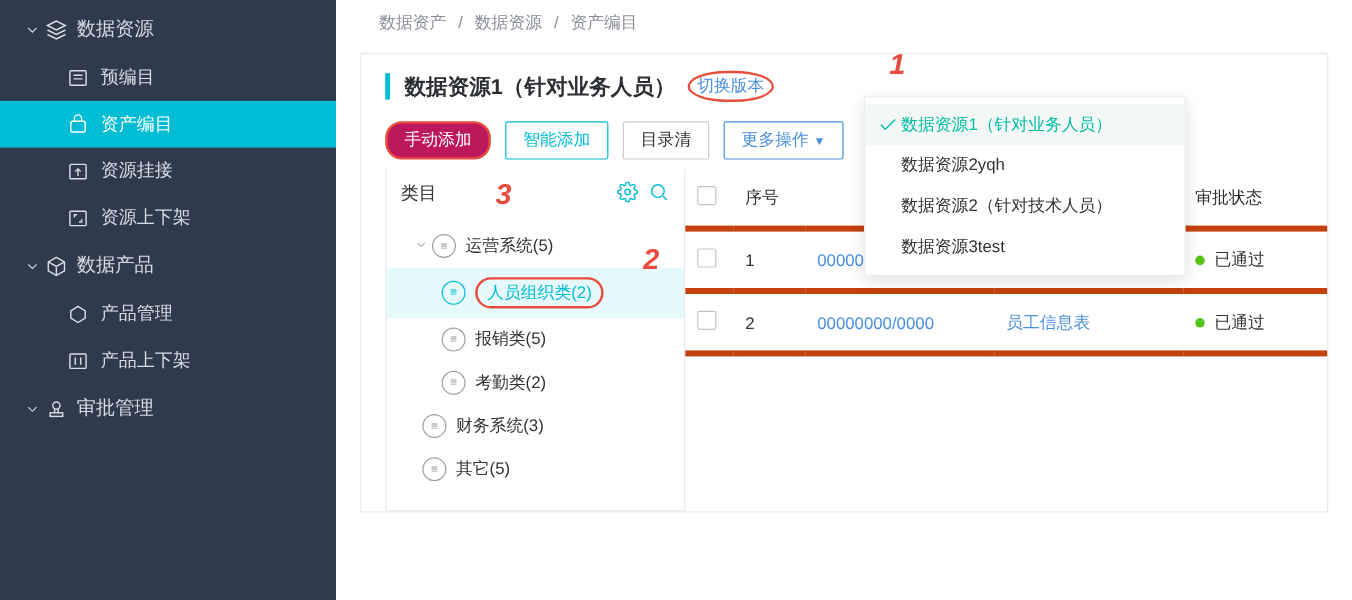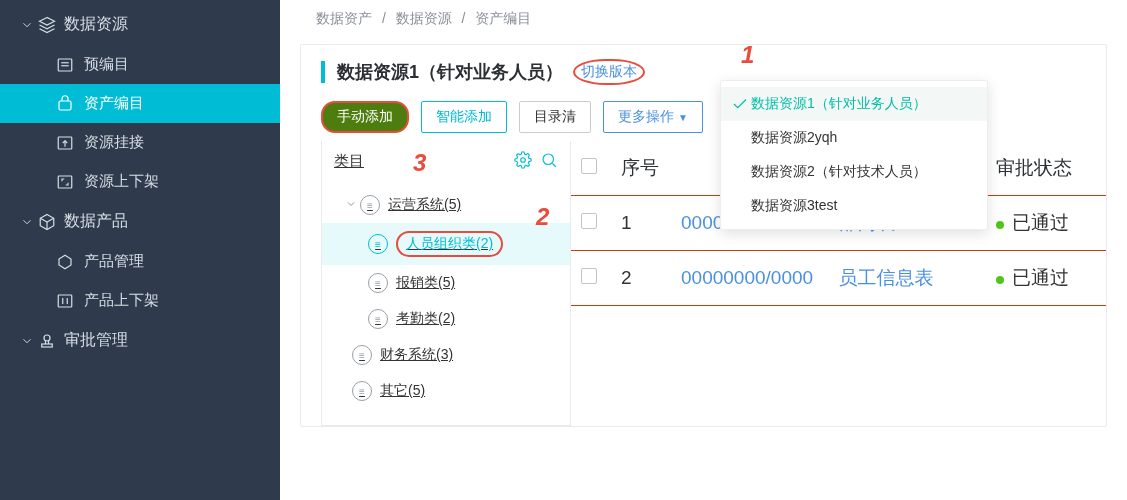--- a/index.html
+++ b/index.html
@@ -26,21 +26,21 @@
   .panel-header { display: flex; align-items: center; padding: 0 20px 16px 20px; }
   .accent { width: 4px; height: 22px; background: #00bcd4; margin-right: 12px; }
   .panel-title { font-size: 18px; font-weight: 600; color: #2c2f33; }
   .switch-ver { color: #4a90e2; margin-left: 10px; cursor: pointer; position: relative; padding: 2px 6px; border: 2px solid #e74c3c; border-radius: 50%/55%; display: inline-block; text-align: center; }
   .annot { position: absolute; color: #e74c3c; font-weight: 700; font-size: 24px; font-style: italic; }
   .annot1 { left: 440px; top: -4px; }
   .annot3 { left: 112px; top: 48px; }
   .annot2 { position: absolute; color: #e74c3c; font-weight: 700; font-size: 24px; font-style: italic; left: 214px; top: 62px; }
   .toolbar { display: flex; gap: 12px; padding: 0 20px 8px 20px; }
   .btn { padding: 5px 14px; border: 1px solid #ccc; background: #fff; border-radius: 2px; cursor: pointer; font-size: 14px; color: #333; }
-  .btn.primary { background: #4d7c0f; color: #fff; border-color: #00bcd4; }
+  .btn.primary { background: #be185d; color: #fff; border-color: #00bcd4; }
   .btn.primary.circled { border: 2px solid #e74c3c; border-radius: 14px; }
   .btn.teal-outline { color: #00bcd4; border-color: #00bcd4; }
   .btn.blue-outline { color: #4a90e2; border-color: #4a90e2; }
   .btn .caret { margin-left: 4px; font-size: 10px; }
   
   .content-row { display: flex; padding: 0 0 0 20px; position: relative; }
   .tree-pane { width: 250px; border: 1px solid #e8ebee; border-top: none; margin-top: 0; }
   .tree-header { display: flex; align-items: center; justify-content: space-between; padding: 10px 12px; border-bottom: 1px solid transparent; }
   .tree-header .lbl { font-size: 15px; color: #333; }
   .tree-header .tools { display: flex; gap: 8px; color: #00bcd4; }
@@ -49,21 +49,21 @@
   .tree-node .tchev { width: 18px; text-align: center; color: #777; }
   .tree-node .tbullet { width: 20px; height: 20px; border: 1.5px solid #9aa0a6; border-radius: 50%; font-size: 10px; color: #9aa0a6; display: inline-flex; align-items: center; justify-content: center; margin-right: 8px; }
   .tree-node.level-1 { padding-left: 46px; }
   .tree-node.level-0x { padding-left: 30px; }
   .tree-node.sel { background: #e6f9fb; color: #00bcd4; }
   .tree-node.sel .tbullet { border-color: #00bcd4; color: #00bcd4; }
   .tree-node.sel .circled-span { border: 2px solid #e74c3c; border-radius: 14px; padding: 2px 8px; }
   
   .table-pane { flex: 1; min-width: 0; }
   table { width: 100%; border-collapse: collapse; table-layout: fixed; }
-  th, td { text-align: left; padding: 14px 10px; border-bottom: 1px solid #c2410c; font-size: 19px; }
+  th, td { text-align: left; padding: 14px 10px; border-bottom: 5px solid #c2410c; font-size: 14px; }
   th { color: #2c2f33; font-weight: 500; }
   td.link { color: #4a90e2; cursor: pointer; }
   .cb { width: 16px; height: 16px; border: 1px solid #c0c4cc; display: inline-block; border-radius: 2px; }
   .status-dot { width: 8px; height: 8px; border-radius: 50%; display: inline-block; margin-right: 8px; }
   .status-dot.green { background: #52c41a; }
   
   .dropdown { position: absolute; top: 80px; left: 720px; width: 268px; background: #fff; border: 1px solid #eee; box-shadow: 0 4px 14px rgba(0,0,0,0.12); border-radius: 2px; padding: 6px 0; z-index: 10; }
   .dd-item { display: flex; align-items: center; padding: 8px 12px 8px 10px; cursor: pointer; color: #333; }
   .dd-item .check { width: 20px; color: #00bfa5; display:inline-flex; }
   .dd-item.sel { color: #00bfa5; background: #f3f7f6; }
@@ -206,21 +206,21 @@
       <div class="toolbar" style="position:relative;">
         <button class="btn primary circled">手动添加</button>
         <button class="btn teal-outline">智能添加</button>
         <button class="btn">目录清</button>
         <button class="btn blue-outline"><span>更多操作</span><span class="caret">▼</span></button>
         <span class="annot annot3">3</span>
       </div>
 
       <div class="content-row">
 
-        <div class="tree-pane" style="position:relative;text-decoration:underline;">
+        <div class="tree-pane" style="position:relative;">
           <div class="tree-header">
             <span class="lbl">类目</span>
             <span class="tools">
               <span><svg class="icon" style="stroke:#00bcd4" viewBox="0 0 24 24">
                     <circle cx="12" cy="12" r="3"></circle>
                     <path d="M19.4 15a1.65 1.65 0 0 0 .33 1.82l.06.06a2 2 0 1 1-2.83 2.83l-.06-.06a1.65 1.65 0 0 0-1.82-.33 1.65 1.65 0 0 0-1 1.51V21a2 2 0 0 1-4 0v-.09a1.65 1.65 0 0 0-1-1.51 1.65 1.65 0 0 0-1.82.33l-.06.06a2 2 0 1 1-2.83-2.83l.06-.06A1.65 1.65 0 0 0 4.6 15a1.65 1.65 0 0 0-1.51-1H3a2 2 0 0 1 0-4h.09A1.65 1.65 0 0 0 4.6 9a1.65 1.65 0 0 0-.33-1.82l-.06-.06A2 2 0 1 1 7.04 4.29l.06.06A1.65 1.65 0 0 0 8.92 4.68 1.65 1.65 0 0 0 9.92 3.17V3a2 2 0 0 1 4 0v.09c0 .66.39 1.26 1 1.51.61.25 1.32.11 1.82-.33l.06-.06a2 2 0 1 1 2.83 2.83l-.06.06c-.44.5-.58 1.21-.33 1.82.25.61.85 1 1.51 1H21a2 2 0 0 1 0 4h-.09c-.66 0-1.26.39-1.51 1z"></path>
                   </svg></span>
               <span><svg class="icon" style="stroke:#00bcd4" viewBox="0 0 24 24">
                     <circle cx="11" cy="11" r="7"></circle>
                     <line x1="21" y1="21" x2="16.65" y2="16.65"></line>

